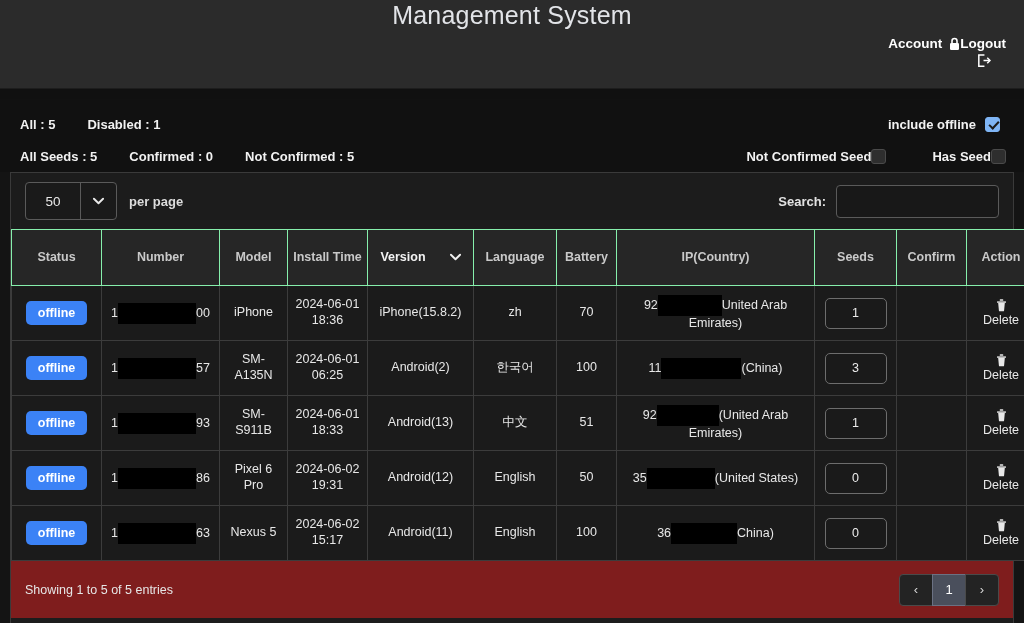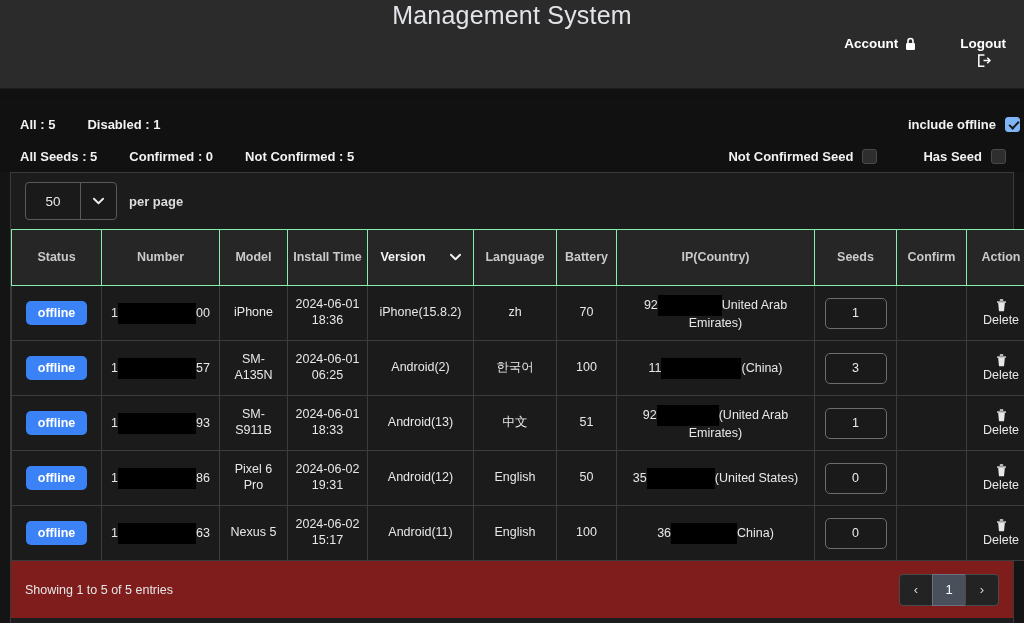--- a/index.html
+++ b/index.html
@@ -25,21 +25,20 @@
     font-size: 25px;
     color: #e2e4e8;
     font-weight: 400;
     letter-spacing: .2px;
   }
   .header-links {
     position: absolute;
     right: 18px; top: 36px;
     display: flex;
     align-items: flex-start;
-    gap: 44px;
   }
   .hlink {
     display: flex;
     flex-direction: column;
     align-items: center;
     color: #ffffff;
     font-size: 13.5px;
     font-weight: bold;
     cursor: pointer;
     line-height: 1.25;
@@ -63,23 +62,23 @@
     align-items: center;
   }
   .stats-row.r1 { top: 18px; left: 20px; gap: 32px; }
   .stats-row.r2 { top: 50px; left: 20px; gap: 32px; }
   .stat {
     font-size: 13px;
     font-weight: bold;
     color: #f2f2f2;
     white-space: nowrap;
   }
-  .checks-r1 { position: absolute; top: 18px; right: 4px; display:flex; align-items:center; gap: 9px;}
+  .checks-r1 { position: absolute; top: 18px; right: 24px; display:flex; align-items:center; gap: 9px;}
   .checks-r2 { position: absolute; top: 50px; right: 18px; display:flex; align-items:center; gap: 46px;}
-  .chkgrp { display: flex; align-items: center; gap: 9px; }
+  .chkgrp { display: flex; align-items: center; }
   .chklabel { font-size: 13px; font-weight: bold; color: #f2f2f2; white-space: nowrap; }
   .chk {
     width: 15px; height: 15px;
     border-radius: 3px;
     background: #2e2e2e;
     border: 1px solid #4a4a4a;
     display: inline-block;
     position: relative;
     cursor: pointer;
     flex: none;
@@ -308,20 +307,24 @@
       <div class="perpage-wrap">
         <div class="select">
           <span class="val">50</span>
           <span class="caret">
             <svg width="11" height="8" viewBox="0 0 12 8">
                 <path d="M1 1.5l5 5 5-5" fill="none" stroke="#e8e8e8" stroke-width="2.1" stroke-linecap="round" stroke-linejoin="round"></path>
               </svg>
           </span>
         </div>
         <span class="perpage-label">per page</span>
+      </div>
+      <div class="search-wrap">
+        <span class="search-label">Search:</span>
+        <input class="search-input" type="text" value="" style="">
       </div>
     </div>
 
     <table class="grid">
       <colgroup>
         <col style="width:90px">
           <col style="width:118px">
           <col style="width:68px">
           <col style="width:80px">
         <col style="width:106px">

